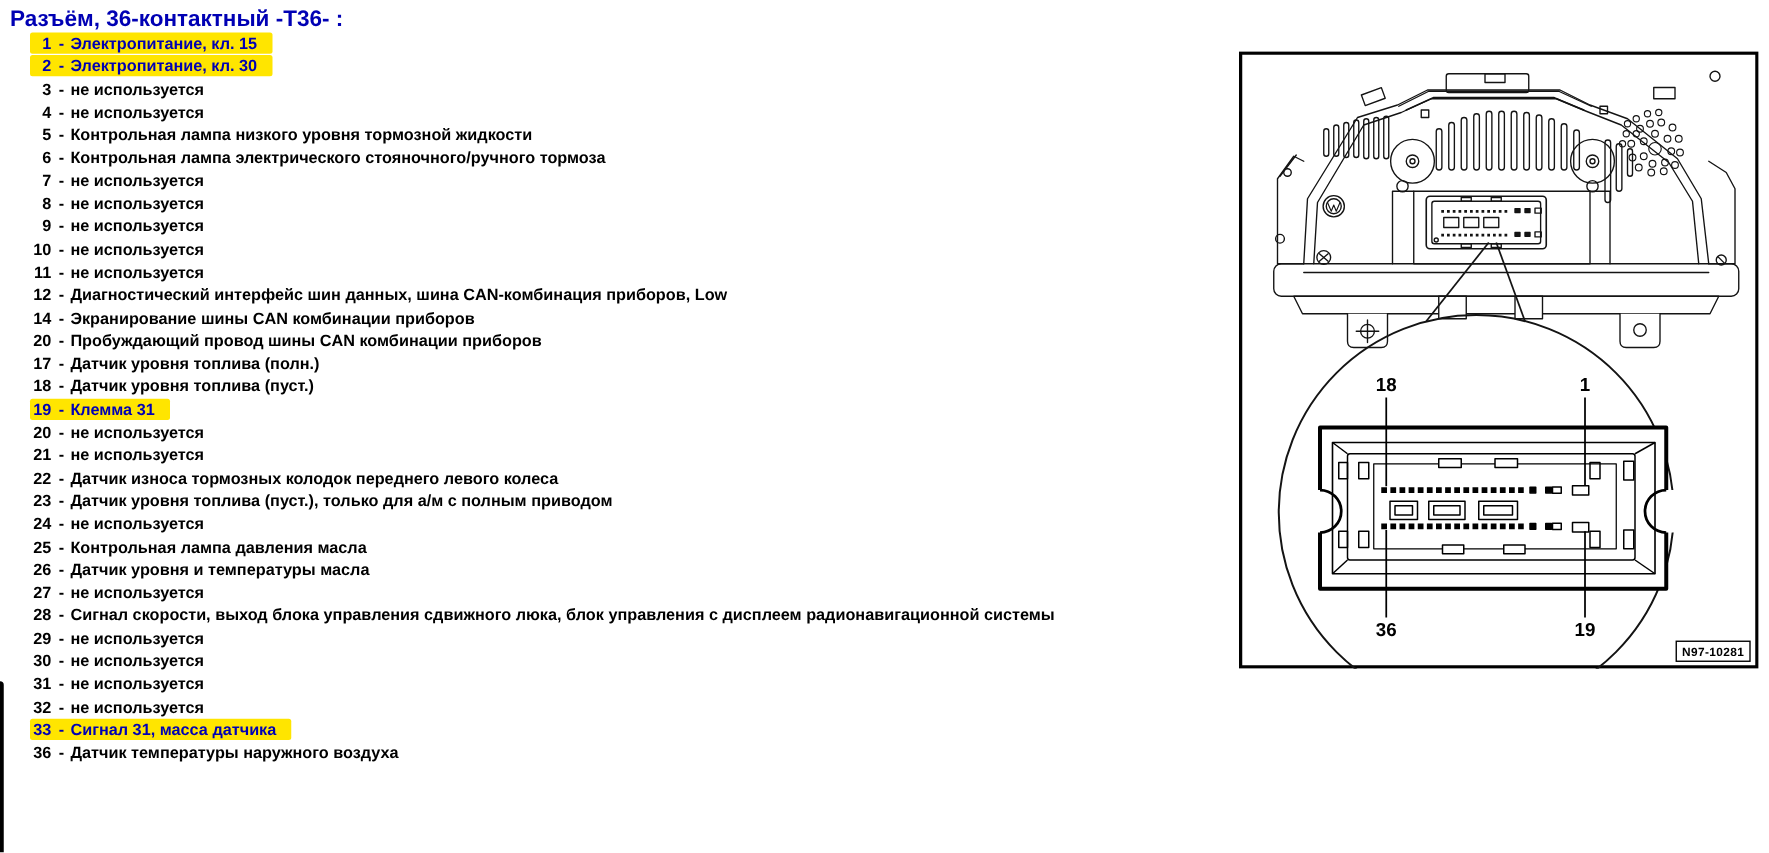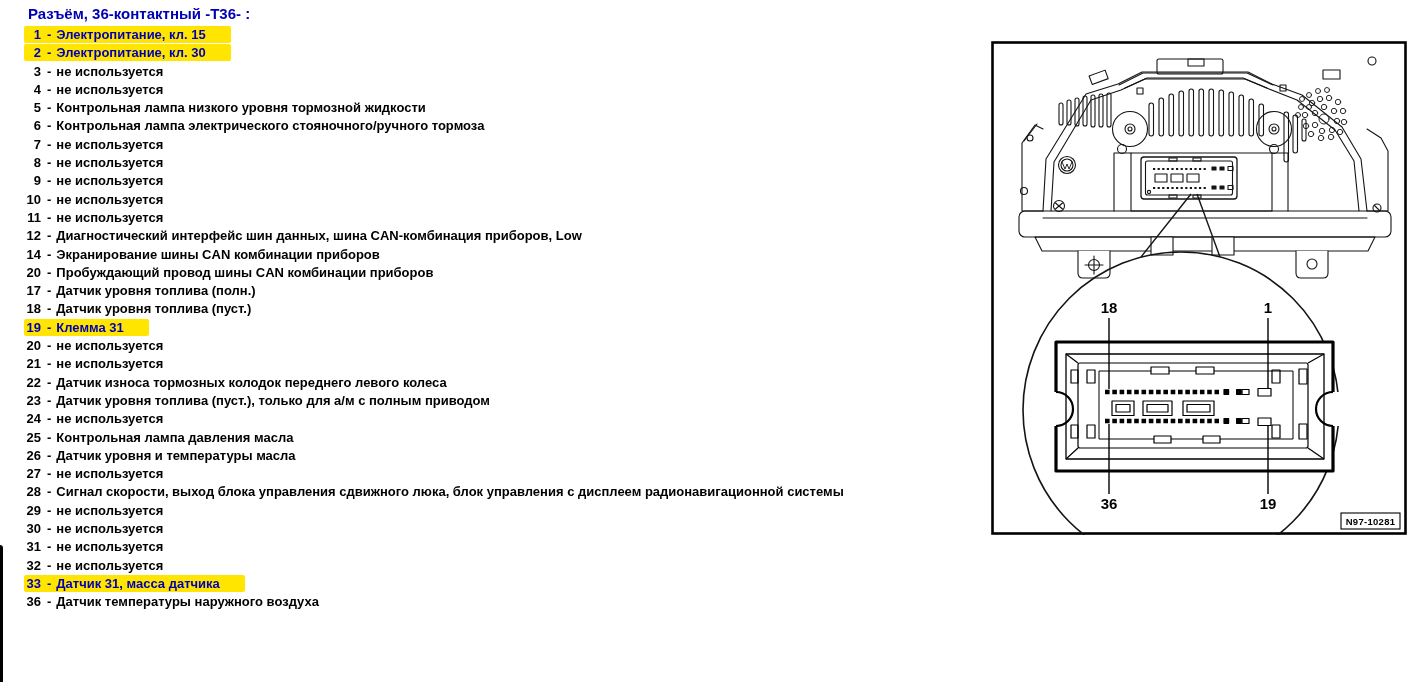--- a/index.html
+++ b/index.html
@@ -8,26 +8,26 @@
     --ink:#000000;
   }
   html,body{margin:0;padding:0;}
   body{
     width:1415px;height:682px;overflow:hidden;background:#ffffff;
     font-family:"Liberation Sans","DejaVu Sans",sans-serif;
     font-weight:bold;color:var(--ink);position:relative;
   }
   .title{
     position:absolute;left:8px;top:5px;
-    font-size:15px;color:var(--navy);white-space:nowrap;margin-left:20px;
+    font-size:18px;color:var(--navy);white-space:nowrap;
   }
   .pin-list{position:absolute;left:0;top:26px;width:980px;}
   .row{height:18.3px;line-height:18.3px;white-space:nowrap;font-size:13px;}
   .line{display:inline-block;margin-left:24px;height:17px;line-height:17.5px;}
-  .line.hl{background:var(--hl);border-radius:2px;padding-right:25px;color:var(--navy);}
+  .line.hl{background:var(--hl);border-radius:2px;padding-right:12px;color:var(--navy);}
   .num{display:inline-block;min-width:17px;text-align:right;}
   .sep{display:inline-block;padding:0 5px 0 6px;}
   .diagram{position:absolute;left:991px;top:41px;width:416px;height:494px;}
   .diagram svg{display:block;}
   .diagram text{font-family:"Liberation Sans","DejaVu Sans",sans-serif;font-weight:bold;fill:#000;}
   .edge-artifact{
     position:absolute;left:0;top:545px;width:3px;height:137px;
     background:#000;border-top-right-radius:4px;
   }
 </style>
@@ -60,21 +60,21 @@
     <div class="row"><span class="line"><span class="num">23</span><span class="sep">-</span><span class="label">Датчик уровня топлива (пуст.), только для а/м с полным приводом</span></span></div>
     <div class="row"><span class="line"><span class="num">24</span><span class="sep">-</span><span class="label">не используется</span></span></div>
     <div class="row"><span class="line"><span class="num">25</span><span class="sep">-</span><span class="label">Контрольная лампа давления масла</span></span></div>
     <div class="row"><span class="line"><span class="num">26</span><span class="sep">-</span><span class="label">Датчик уровня и температуры масла</span></span></div>
     <div class="row"><span class="line"><span class="num">27</span><span class="sep">-</span><span class="label">не используется</span></span></div>
     <div class="row"><span class="line"><span class="num">28</span><span class="sep">-</span><span class="label">Сигнал скорости, выход блока управления сдвижного люка, блок управления с дисплеем радионавигационной системы</span></span></div>
     <div class="row"><span class="line"><span class="num">29</span><span class="sep">-</span><span class="label">не используется</span></span></div>
     <div class="row"><span class="line"><span class="num">30</span><span class="sep">-</span><span class="label">не используется</span></span></div>
     <div class="row"><span class="line"><span class="num">31</span><span class="sep">-</span><span class="label">не используется</span></span></div>
     <div class="row"><span class="line"><span class="num">32</span><span class="sep">-</span><span class="label">не используется</span></span></div>
-    <div class="row"><span class="line hl"><span class="num">33</span><span class="sep">-</span><span class="label">Датчик 31, масса датчика</span></span></div>
+    <div class="row"><span class="line hl"><span class="num">33</span><span class="sep">-</span><span class="label">Сигнал 31, масса датчика</span></span></div>
     <div class="row"><span class="line"><span class="num">36</span><span class="sep">-</span><span class="label">Датчик температуры наружного воздуха</span></span></div>
   </div>
 
 <div class="edge-artifact"></div>
 
 <div class="diagram">
 <svg viewBox="0 0 416 494" width="416" height="494">
 
   <rect x="1.5" y="1.5" width="413" height="491" fill="#ffffff" stroke="#000" stroke-width="2.6"></rect>
 

